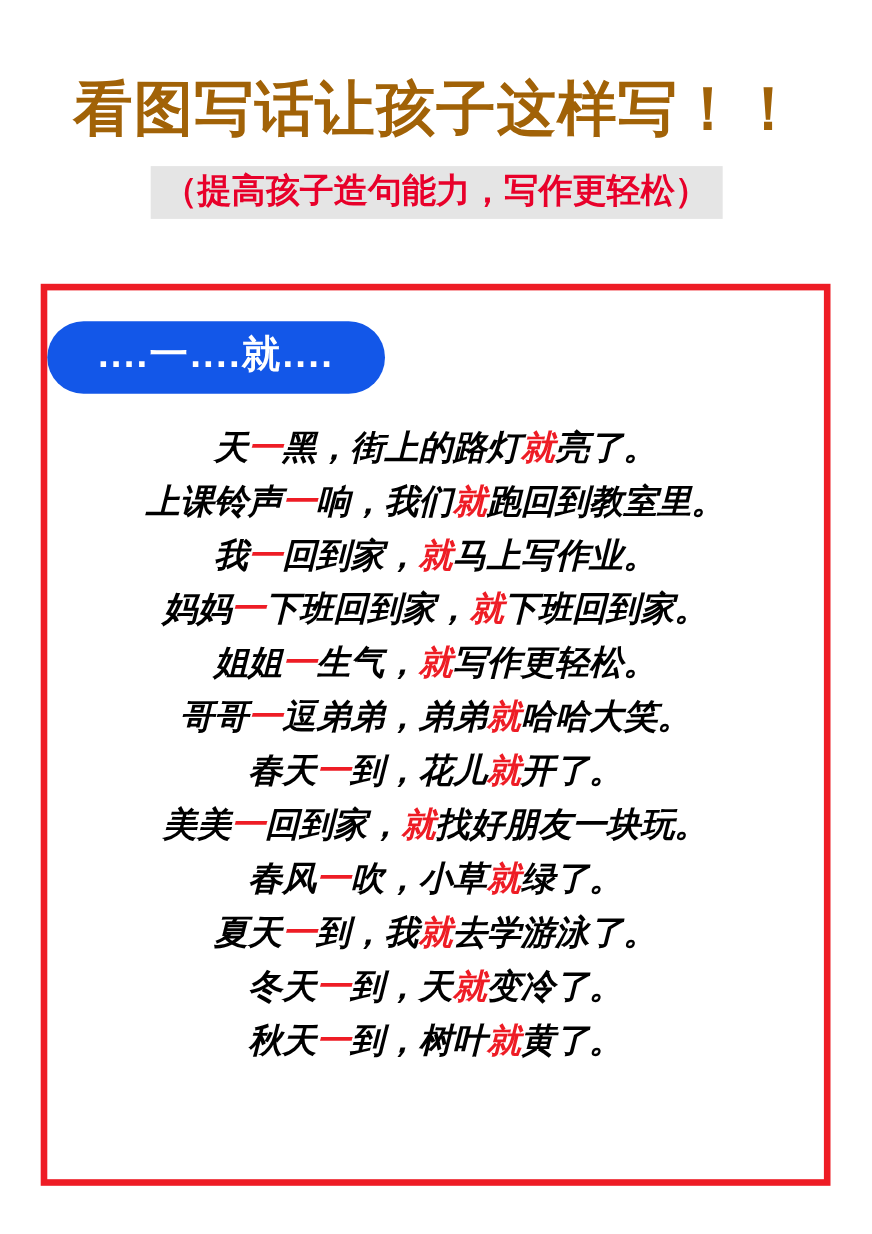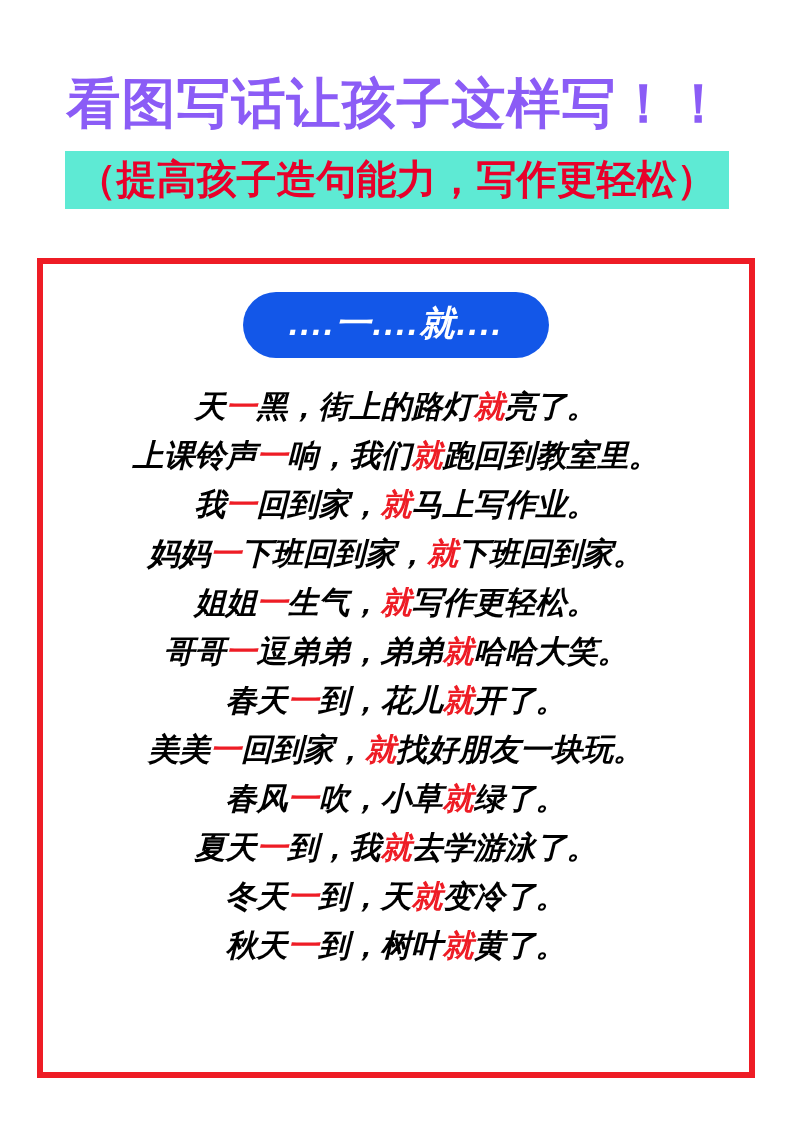--- a/index.html
+++ b/index.html
@@ -23,58 +23,57 @@
   }
 
   
   .title-area {
     padding-top: 74px;
     text-align: center;
   }
   .main-title {
     font-size: 54px;
     font-weight: 700;
-    color: #8b5cf6;
+    color: #a16207;
     letter-spacing: 1px;
     line-height: 1.1;
     white-space: nowrap;
+    font-family: Liberation Mono, monospace;
   }
   .subtitle-wrap {
     margin-top: 18px;
     display: flex;
     justify-content: center;
   }
   .subtitle {
     display: inline-block;
-    background: #5eead4;
+    background: #e5e5e5;
     color: #e8002a;
-    font-size: 40px;
+    font-size: 31px;
     font-weight: 700;
     padding: 5px 12px 7px 12px;
     letter-spacing: 0px;
     line-height: 1.15;
     white-space: nowrap;
   }
 
   
   .card {
     position: absolute;
     left: 37px;
     top: 258px;
     width: 718px;
     height: 820px;
     box-sizing: border-box;
     border: 6px solid #ee1c25;
     background: #ffffff;
   }
   .pill-wrap {
     display: flex;
-    justify-content: center;
     margin-top: 28px;
-    font-style: italic;
   }
   .pill {
     background: #1357e8;
     color: #ffffff;
     border-radius: 34px;
     font-size: 35px;
     font-weight: 700;
     padding: 12px 46px 15px 46px;
     letter-spacing: 2px;
     line-height: 1.1;

